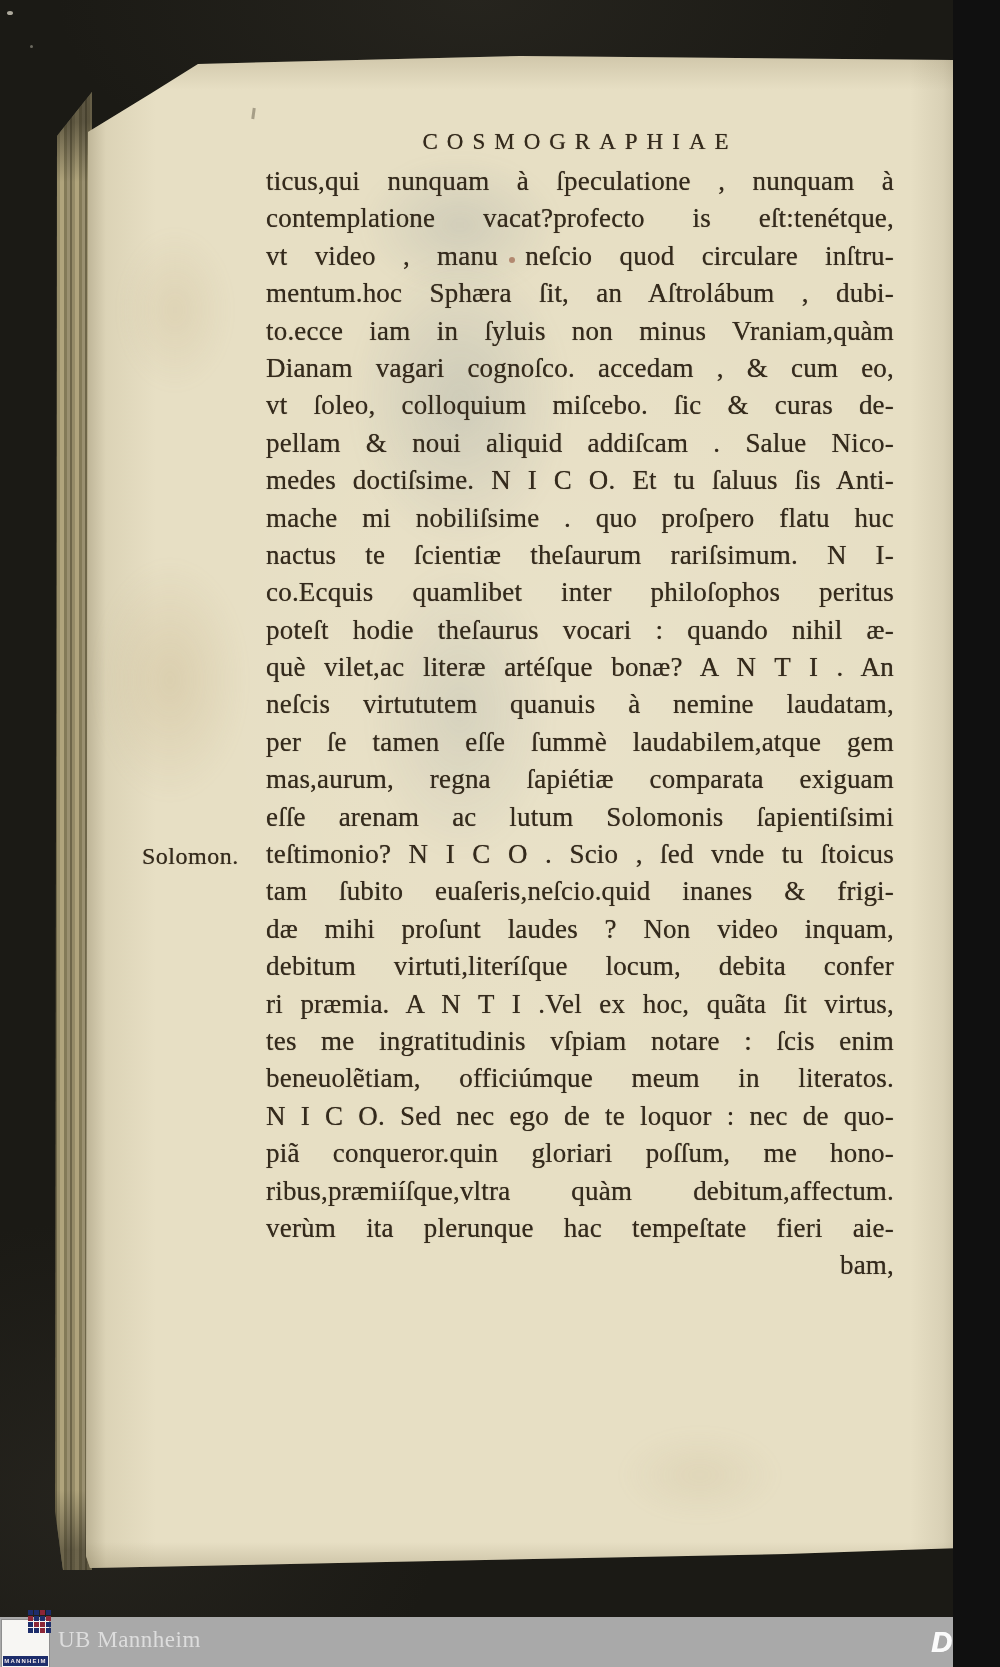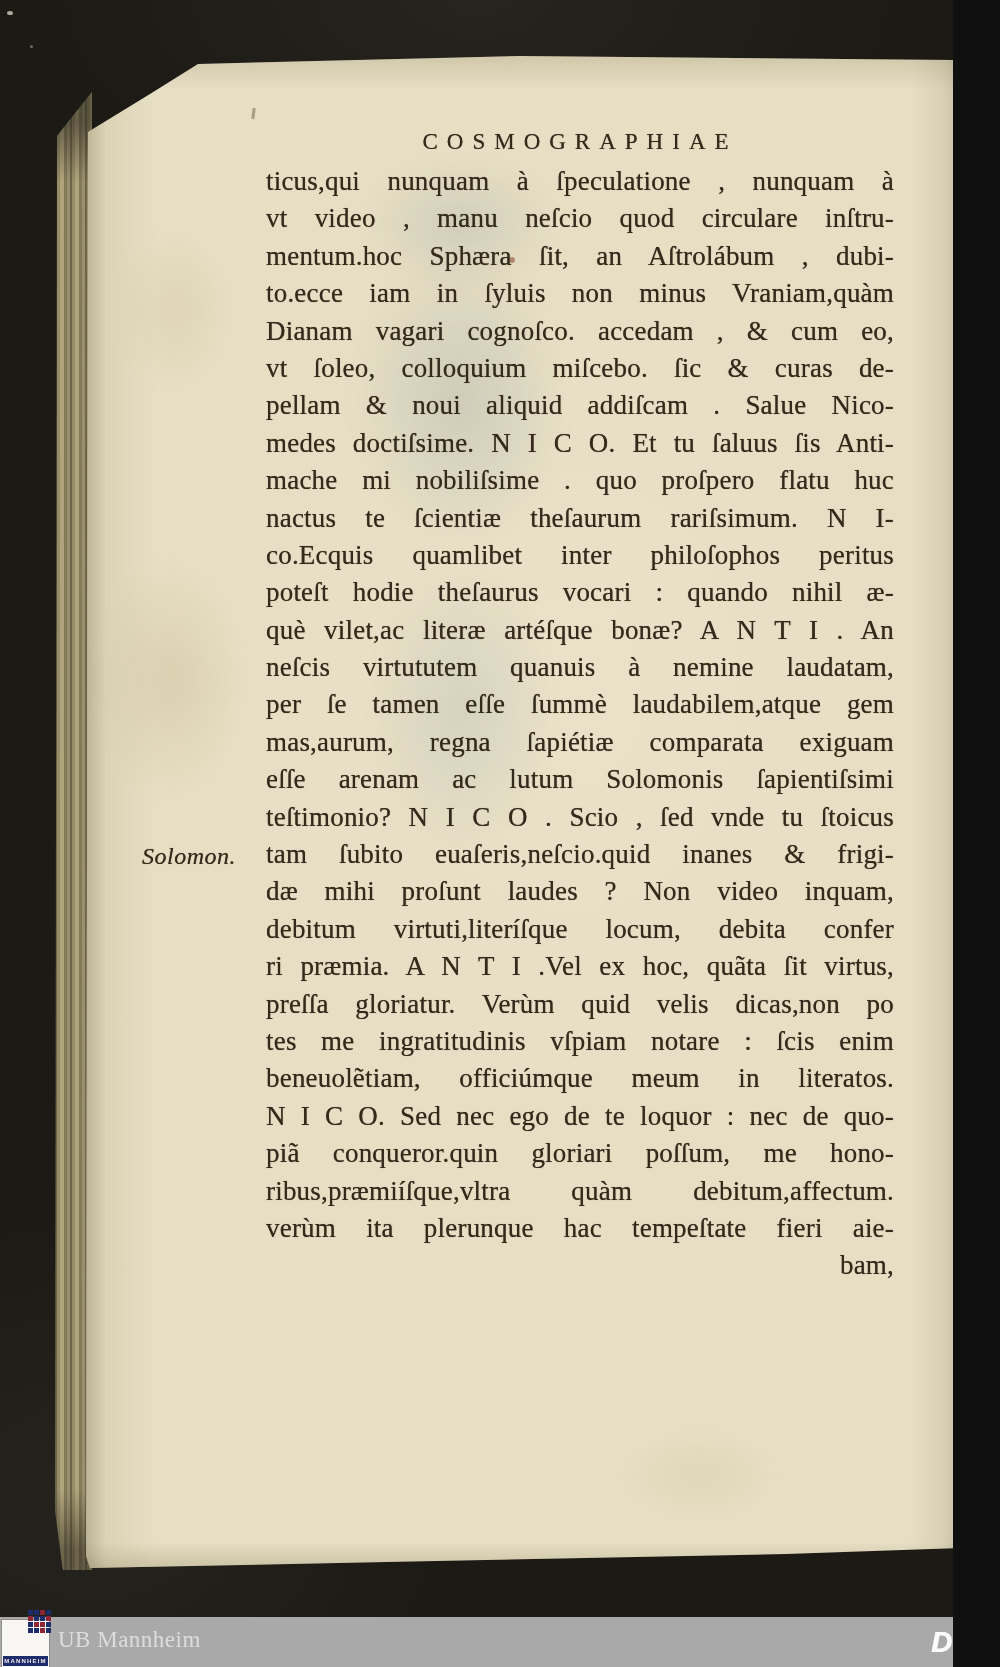--- a/index.html
+++ b/index.html
@@ -58,21 +58,21 @@
     text-align:center;font-size:23px;letter-spacing:9px;
   }
   .textblock{position:absolute;left:266px;top:163px;width:628px;}
   .line{
     height:37.4px;line-height:37.4px;font-size:27px;letter-spacing:.2px;
     text-align:justify;text-align-last:justify;white-space:nowrap;overflow:visible;
   }
   .line.catch{text-align-last:right;}
   .margin-note{
     position:absolute;left:142px;top:839px;width:118px;height:34px;line-height:34px;
-    font-style:italic;font-size:24px;letter-spacing:.5px;
+    font-size:24px;letter-spacing:.5px;
   }
 
   
   .footer-bar{position:absolute;left:0;top:1617px;width:1000px;height:50px;background:#a9a9a9;}
   .ub-logo-box{position:absolute;left:2px;top:1620px;width:47px;height:47px;background:#f7f6f3;box-shadow:0 0 0 1px rgba(0,0,0,.15);}
   .ub-letters{position:absolute;left:5px;top:1625px;width:42px;height:32px;font-family:"Liberation Sans","DejaVu Sans",sans-serif;font-weight:700;font-size:28px;line-height:32px;letter-spacing:0;margin-top:48px;}
   .ub-letters .u{color:#27306e;}
   .ub-letters .b{color:#8c2637;}
   .ub-grid{position:absolute;left:28px;top:1610px;width:24px;height:24px;}
   .ub-city{
@@ -106,20 +106,21 @@
   <div class="sig-mark"></div>
   <div class="dust1"></div>
   <div class="dust2"></div>
 
   <div class="running-head print">COSMOGRAPHIAE</div>
 
   <div class="margin-note print">Solomon.</div>
 
   <div class="textblock print">
     <div class="line">ticus,qui nunquam à ſpeculatione , nunquam à</div>
+    <div class="line">contemplatione vacat?profecto is eſt:tenétque,</div>
     <div class="line">vt video , manu neſcio quod circulare inſtru-</div>
     <div class="line">mentum.hoc Sphæra ſit, an Aſtrolábum , dubi-</div>
     <div class="line">to.ecce iam in ſyluis non minus Vraniam,quàm</div>
     <div class="line">Dianam vagari cognoſco. accedam , &amp; cum eo,</div>
     <div class="line">vt ſoleo, colloquium miſcebo. ſic &amp; curas de-</div>
     <div class="line">pellam &amp; noui aliquid addiſcam . Salue Nico-</div>
     <div class="line">medes doctiſsime. N I C O. Et tu ſaluus ſis Anti-</div>
     <div class="line">mache mi nobiliſsime . quo proſpero flatu huc</div>
     <div class="line">nactus te ſcientiæ theſaurum rariſsimum. N I-</div>
     <div class="line">co.Ecquis quamlibet inter philoſophos peritus</div>
@@ -127,21 +128,20 @@
     <div class="line">què vilet,ac literæ artéſque bonæ? A N T I . An</div>
     <div class="line">neſcis virtututem quanuis à nemine laudatam,</div>
     <div class="line">per ſe tamen eſſe ſummè laudabilem,atque gem</div>
     <div class="line">mas,aurum, regna ſapiétiæ comparata exiguam</div>
     <div class="line">eſſe arenam ac lutum Solomonis ſapientiſsimi</div>
     <div class="line">teſtimonio? N I C O . Scio , ſed vnde tu ſtoicus</div>
     <div class="line">tam ſubito euaſeris,neſcio.quid inanes &amp; frigi-</div>
     <div class="line">dæ mihi proſunt laudes ? Non video inquam,</div>
     <div class="line">debitum virtuti,literíſque locum, debita confer</div>
     <div class="line">ri præmia. A N T I .Vel ex hoc, quãta ſit virtus,</div>
-    <div class="line">preſſa gloriatur. Verùm quid velis dicas,non po</div>
     <div class="line">tes me ingratitudinis vſpiam notare : ſcis enim</div>
     <div class="line">beneuolẽtiam, officiúmque meum in literatos.</div>
     <div class="line">N I C O. Sed nec ego de te loquor : nec de quo-</div>
     <div class="line">piã conqueror.quin gloriari poſſum, me hono-</div>
     <div class="line">ribus,præmiíſque,vltra quàm debitum,affectum.</div>
     <div class="line">verùm ita plerunque hac tempeſtate fieri aie-</div>
     <div class="line catch">bam,</div>
   </div>
 
   <div class="footer-bar"></div>

